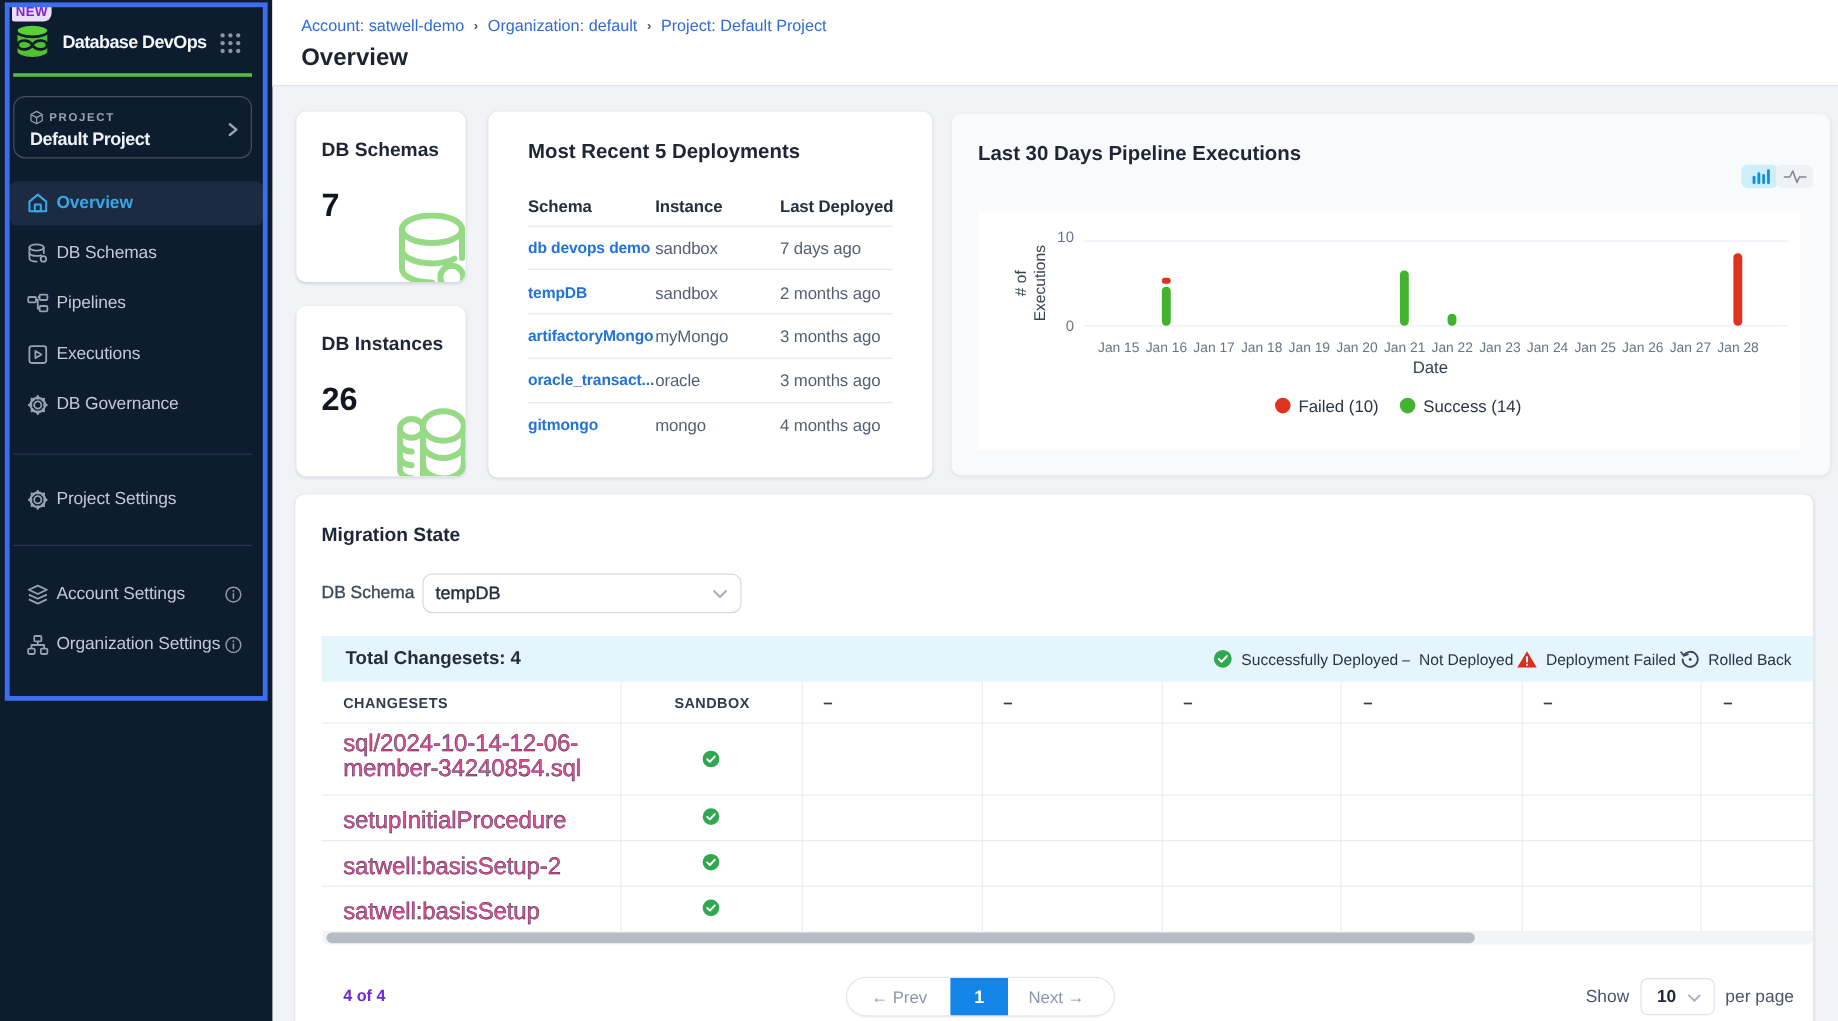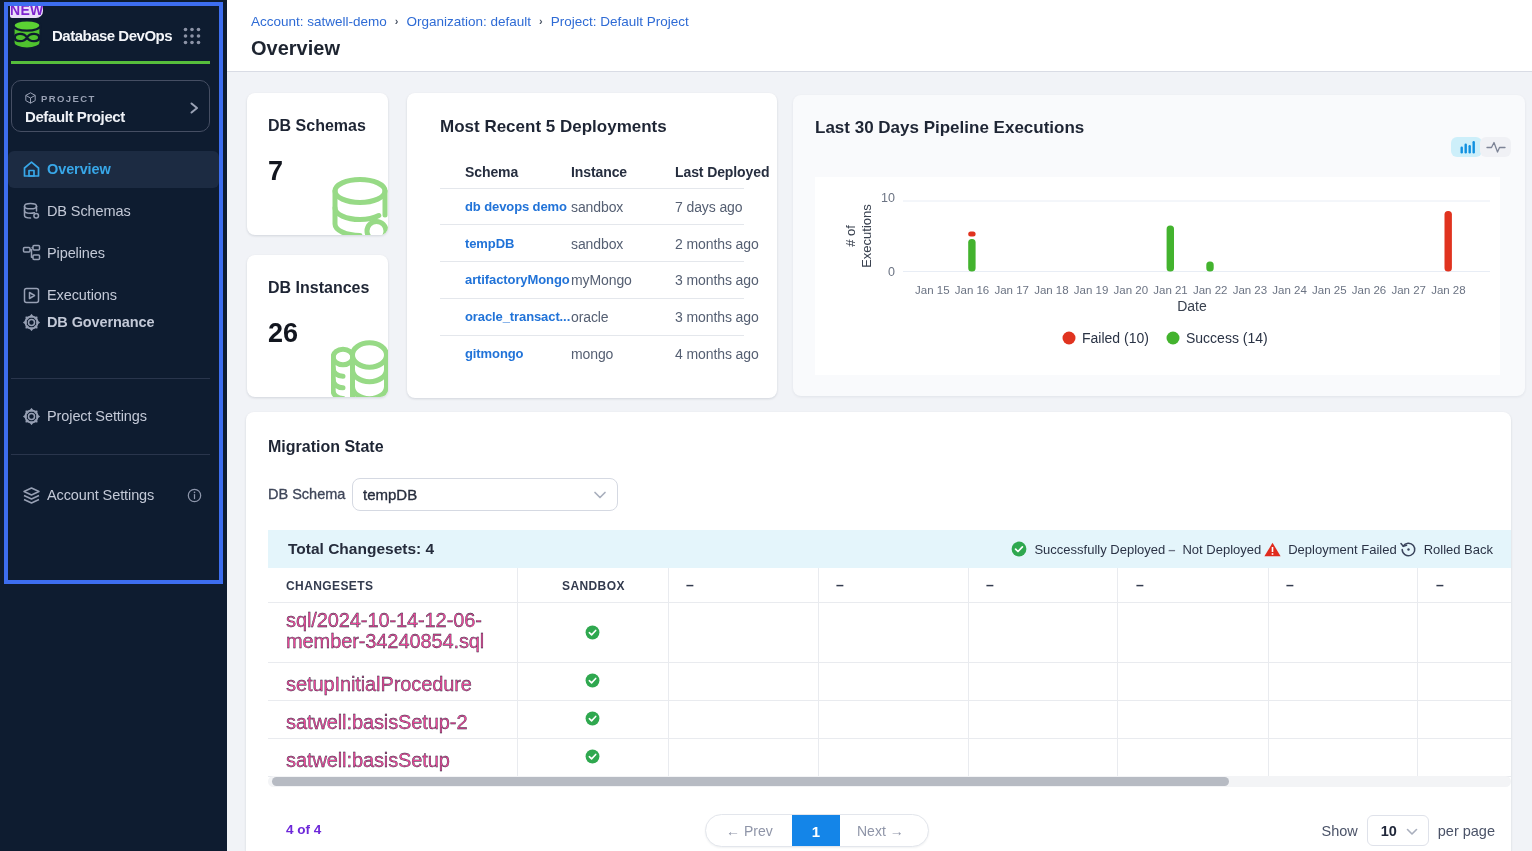--- a/index.html
+++ b/index.html
@@ -3,21 +3,21 @@
 <meta charset="utf-8">
 <style>
 * { margin:0; padding:0; box-sizing:border-box; }
 html,body { width:1532px; height:851px; overflow:hidden; }
 body { font-family:"Liberation Sans", sans-serif; background:#f1f3f7; position:relative; }
 .abs { position:absolute; }
 
 
 #sidebar { position:absolute; left:0; top:0; width:227px; height:851px; background:#0e1c30; }
 #blueBox { position:absolute; left:4px; top:2px; width:219px; height:582px; border:4px solid #3d6ef0; pointer-events:none; z-index:5; }
-#newBadge { position:absolute; left:10px; top:3px; width:33px; height:15px; background:#eadef8; color:#7f25cf; font-size:14px; font-weight:700; text-align:center; line-height:15px; border-radius:2px 2px 7px 2px; letter-spacing:.3px; }
+#newBadge { position:absolute; left:10px; top:3px; width:33px; height:15px; background:#eadef8; color:#7f25cf; font-size:11px; font-weight:700; text-align:center; line-height:15px; border-radius:2px 2px 7px 2px; letter-spacing:.3px; }
 #brandTitle { position:absolute; left:52px; top:27px; font-size:15px; font-weight:700; color:#f4f6fa; letter-spacing:-0.5px; }
 #gridIcon { position:absolute; left:183px; top:27px; }
 #greenLine { position:absolute; left:11px; top:61px; width:199px; height:2.5px; background:#56be3c; }
 #projBox { position:absolute; left:11px; top:80px; width:199px; height:52px; border:1px solid #454e63; border-radius:10px; }
 #projBox .plabel { position:absolute; left:29px; top:12px; font-size:9.5px; font-weight:700; color:#99a1b4; letter-spacing:1.4px; }
 #projBox .pname { position:absolute; left:13px; top:27px; font-size:15px; font-weight:700; color:#eef1f6; letter-spacing:-0.4px; }
 .navItem { position:absolute; left:8px; width:211px; height:37px; border-radius:6px; }
 .navItem .ic { position:absolute; left:14px; top:9px; }
 .navItem .txt { position:absolute; left:39px; top:10px; font-size:14.5px; color:#c3c9d7; letter-spacing:-0.1px; }
 .navItem.active { background:#1c2b42; }
@@ -32,21 +32,21 @@
 #pageTitle { position:absolute; left:251px; top:37px; font-size:20px; font-weight:700; color:#1d2430; }
 
 
 .card { position:absolute; background:#ffffff; border-radius:8px; box-shadow:0 1px 3px rgba(20,30,55,.09), 0 1px 2px rgba(20,30,55,.05); }
 #cardSchemas { left:247px; top:93px; width:141px; height:142px; overflow:hidden; }
 #cardInstances { left:247px; top:255px; width:141px; height:142px; overflow:hidden; }
 .statTitle { position:absolute; left:21px; top:24px; font-size:16px; font-weight:700; color:#1e2534; }
 .statNum { position:absolute; left:21px; top:63px; font-size:27px; font-weight:700; color:#12161f; }
 #cardDeploy { left:407px; top:93px; width:370px; height:305px; }
 #cardDeploy h3 { position:absolute; left:33px; top:24px; font-size:17px; font-weight:700; color:#1e2534; }
-.dep { position:absolute; font-size:14px; letter-spacing:-0.1px;margin-left:25px; }
+.dep { position:absolute; font-size:14px; letter-spacing:-0.1px; }
 .dep.hdr { font-weight:700; color:#262e3f; }
 .dep.lnk { color:#2173d8; font-weight:700; font-size:13px; letter-spacing:-0.1px; }
 .dep.val { color:#555f72; }
 .depLine { position:absolute; left:33px; width:304px; height:1px; background:#e4e7ec; }
 
 
 #cardChart { left:793px; top:95px; width:732px; height:301px; background:#f9fafc; border-radius:8px; box-shadow:0 1px 3px rgba(20,30,55,.07); }
 #cardChart h3 { position:absolute; left:22px; top:23px; font-size:17px; font-weight:700; color:#1e2534; }
 #chartToggles { position:absolute; right:14px; top:42px; }
 #plotArea { position:absolute; left:22px; top:82px; width:685px; height:198px; background:#ffffff; }
@@ -142,21 +142,21 @@
     </svg>
     <div class="txt">Pipelines</div>
   </div>
   <div class="navItem" style="top:277px;">
     <svg class="ic" width="19" height="19" viewBox="0 0 19 19" fill="none" stroke="#97a0b4" stroke-width="1.5" stroke-linejoin="round">
       <rect x="2.5" y="2.5" width="14" height="14" rx="2"></rect>
       <path d="M7.5 6.5 L12.5 9.5 L7.5 12.5 Z"></path>
     </svg>
     <div class="txt">Executions</div>
   </div>
-  <div class="navItem" style="top:304px;font-weight:bold;">
+  <div class="navItem" style="top:319px;">
     <svg class="ic" width="19" height="19" viewBox="0 0 19 19" fill="none" stroke="#97a0b4" stroke-width="1.5" stroke-linejoin="round">
       <circle cx="9.5" cy="9.5" r="3"></circle>
       <path d="M9.5 1.8 L11 4.2 L8 4.2 Z M9.5 17.2 L11 14.8 L8 14.8 Z M1.8 9.5 L4.2 8 L4.2 11 Z M17.2 9.5 L14.8 8 L14.8 11 Z M4.1 4.1 L6.8 4.6 L4.6 6.8 Z M14.9 4.1 L14.4 6.8 L12.2 4.6 Z M4.1 14.9 L6.8 14.4 L4.6 12.2 Z M14.9 14.9 L12.2 14.4 L14.4 12.2 Z" stroke-width="1.3"></path>
       <circle cx="9.5" cy="9.5" r="6.2"></circle>
     </svg>
     <div class="txt">DB Governance</div>
   </div>
 
   <div class="sideDivider" style="top:378px;"></div>
 
@@ -171,20 +171,34 @@
 
   <div class="sideDivider" style="top:454px;"></div>
 
   <div class="navItem" style="top:477px;">
     <svg class="ic" width="19" height="19" viewBox="0 0 19 19" fill="none" stroke="#97a0b4" stroke-width="1.5" stroke-linejoin="round">
       <path d="M9.5 2 L17 5.5 L9.5 9 L2 5.5 Z"></path>
       <path d="M2 9.5 L9.5 13 L17 9.5"></path>
       <path d="M2 13.5 L9.5 17 L17 13.5"></path>
     </svg>
     <div class="txt">Account Settings</div>
+    <svg class="infoIc" width="15" height="15" viewBox="0 0 17 17" fill="none" stroke="#8d96ab" stroke-width="1.4">
+      <circle cx="8.5" cy="8.5" r="7"></circle>
+      <path d="M8.5 7.5 L8.5 12" stroke-linecap="round"></path>
+      <circle cx="8.5" cy="5" r=".9" fill="#8d96ab" stroke="none"></circle>
+    </svg>
+  </div>
+  <div class="navItem" style="top:519px;">
+    <svg class="ic" width="19" height="19" viewBox="0 0 19 19" fill="none" stroke="#97a0b4" stroke-width="1.5" stroke-linejoin="round">
+      <rect x="6.5" y="2" width="6" height="4.5" rx="1"></rect>
+      <rect x="1.5" y="12.5" width="5.5" height="4.5" rx="1"></rect>
+      <rect x="12" y="12.5" width="5.5" height="4.5" rx="1"></rect>
+      <path d="M9.5 6.5 L9.5 9.5 M4.2 12.5 L4.2 9.5 L14.8 9.5 L14.8 12.5"></path>
+    </svg>
+    <div class="txt">Organization Settings</div>
     <svg class="infoIc" width="15" height="15" viewBox="0 0 17 17" fill="none" stroke="#8d96ab" stroke-width="1.4">
       <circle cx="8.5" cy="8.5" r="7"></circle>
       <path d="M8.5 7.5 L8.5 12" stroke-linecap="round"></path>
       <circle cx="8.5" cy="5" r=".9" fill="#8d96ab" stroke="none"></circle>
     </svg>
   </div>
 
   <div id="blueBox"></div>
 </div>
 

